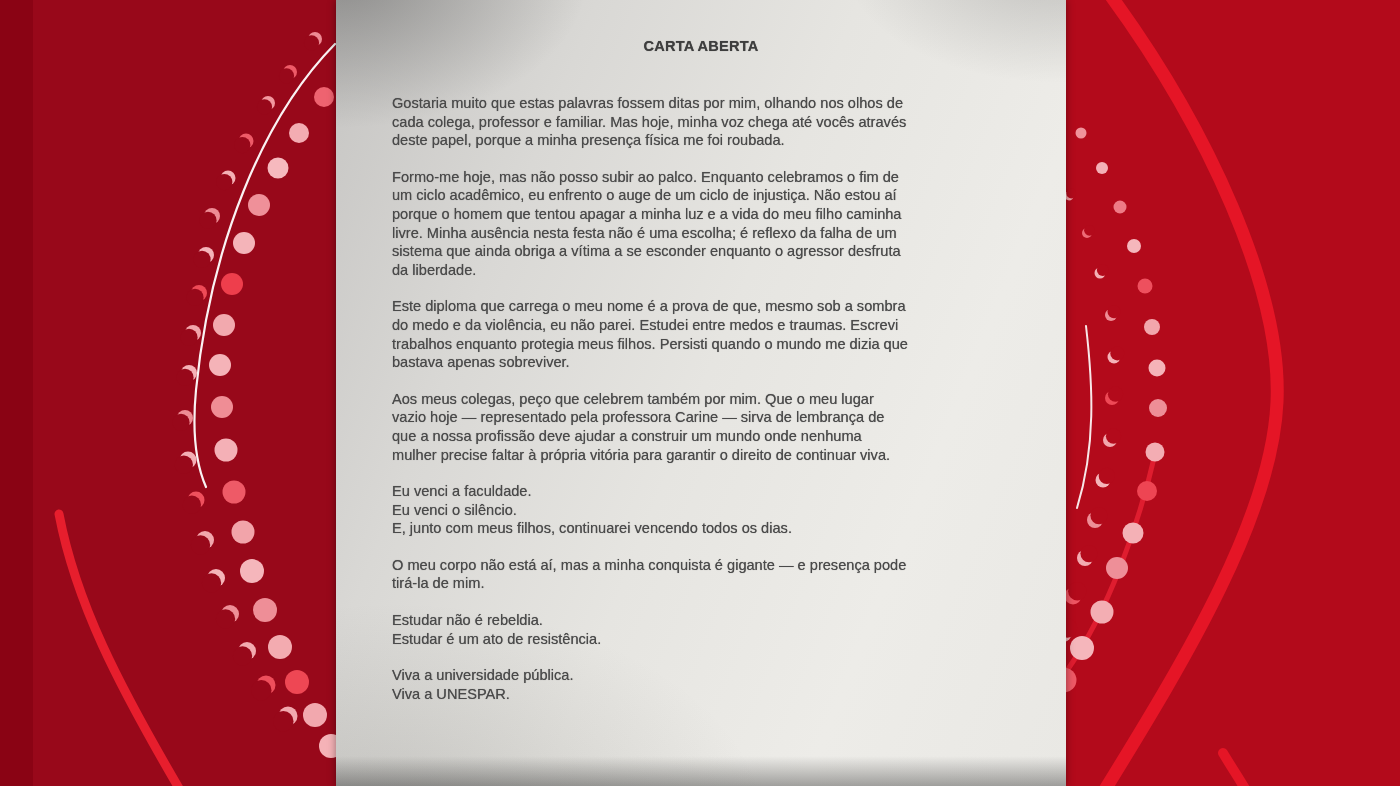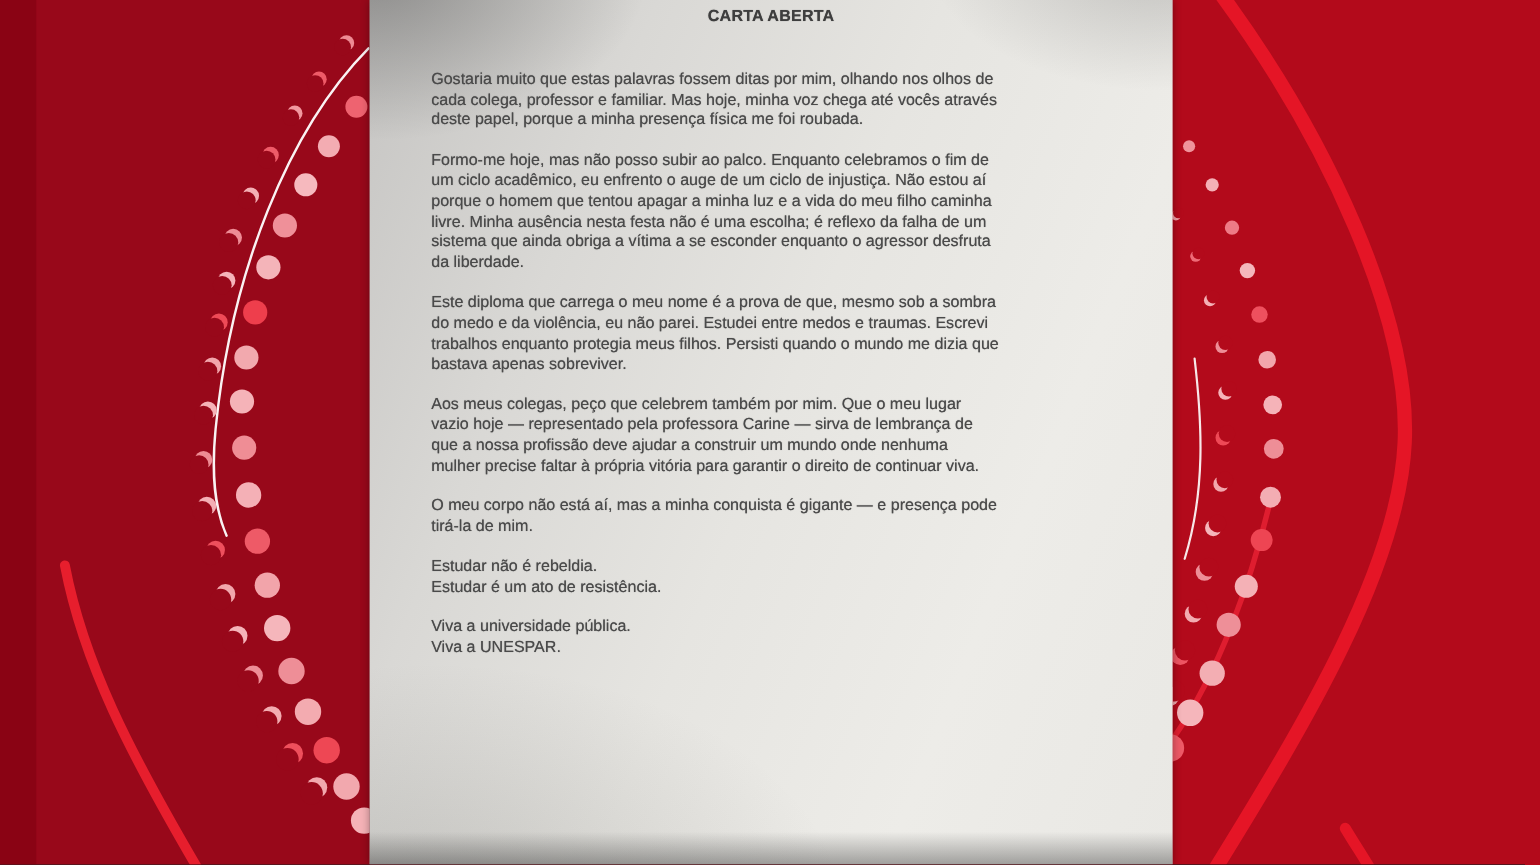--- a/index.html
+++ b/index.html
@@ -16,21 +16,21 @@
     background:
       linear-gradient(180deg, rgba(0,0,0,0) 96.2%, rgba(35,35,35,.38) 100%),
       radial-gradient(ellipse 340px 210px at 1% -3%, rgba(55,55,55,.40), rgba(55,55,55,0) 72%),
       radial-gradient(ellipse 300px 170px at 99% -5%, rgba(70,70,70,.26), rgba(70,70,70,0) 72%),
       radial-gradient(ellipse 520px 320px at 8% 106%, rgba(85,85,80,.20), rgba(85,85,80,0) 72%),
       linear-gradient(112deg, #c6c5c3 0%, #d9d8d5 25%, #e6e5e1 50%, #edece8 75%, #e9e8e4 100%);
     box-shadow:0 0 8px rgba(0,0,0,.4);
   }
   .letter{
     position:absolute;inset:0;
-    padding:7px 80px 0 56px;
+    padding:38px 80px 0 56px;
     color:#4a4a4a;
     filter:blur(0.3px);
   }
   .letter-title{
     text-align:center;
     margin:0 0 0 24px;
     font-weight:bold;
     font-size:14.6px;
     line-height:17px;
     color:#3e3e3e;
@@ -185,20 +185,23 @@
 sistema que ainda obriga a vítima a se esconder enquanto o agressor desfruta
 da liberdade.</p>
           <p class="para">Este diploma que carrega o meu nome é a prova de que, mesmo sob a sombra
 do medo e da violência, eu não parei. Estudei entre medos e traumas. Escrevi
 trabalhos enquanto protegia meus filhos. Persisti quando o mundo me dizia que
 bastava apenas sobreviver.</p>
           <p class="para">Aos meus colegas, peço que celebrem também por mim. Que o meu lugar
 vazio hoje — representado pela professora Carine — sirva de lembrança de
 que a nossa profissão deve ajudar a construir um mundo onde nenhuma
 mulher precise faltar à própria vitória para garantir o direito de continuar viva.</p>
+          <p class="para">Eu venci a faculdade.
+Eu venci o silêncio.
+E, junto com meus filhos, continuarei vencendo todos os dias.</p>
           <p class="para">O meu corpo não está aí, mas a minha conquista é gigante — e presença pode
 tirá-la de mim.</p>
           <p class="para">Estudar não é rebeldia.
 Estudar é um ato de resistência.</p>
           <p class="para">Viva a universidade pública.
 Viva a UNESPAR.</p>
         </div>
     </div>
   </div>
 

